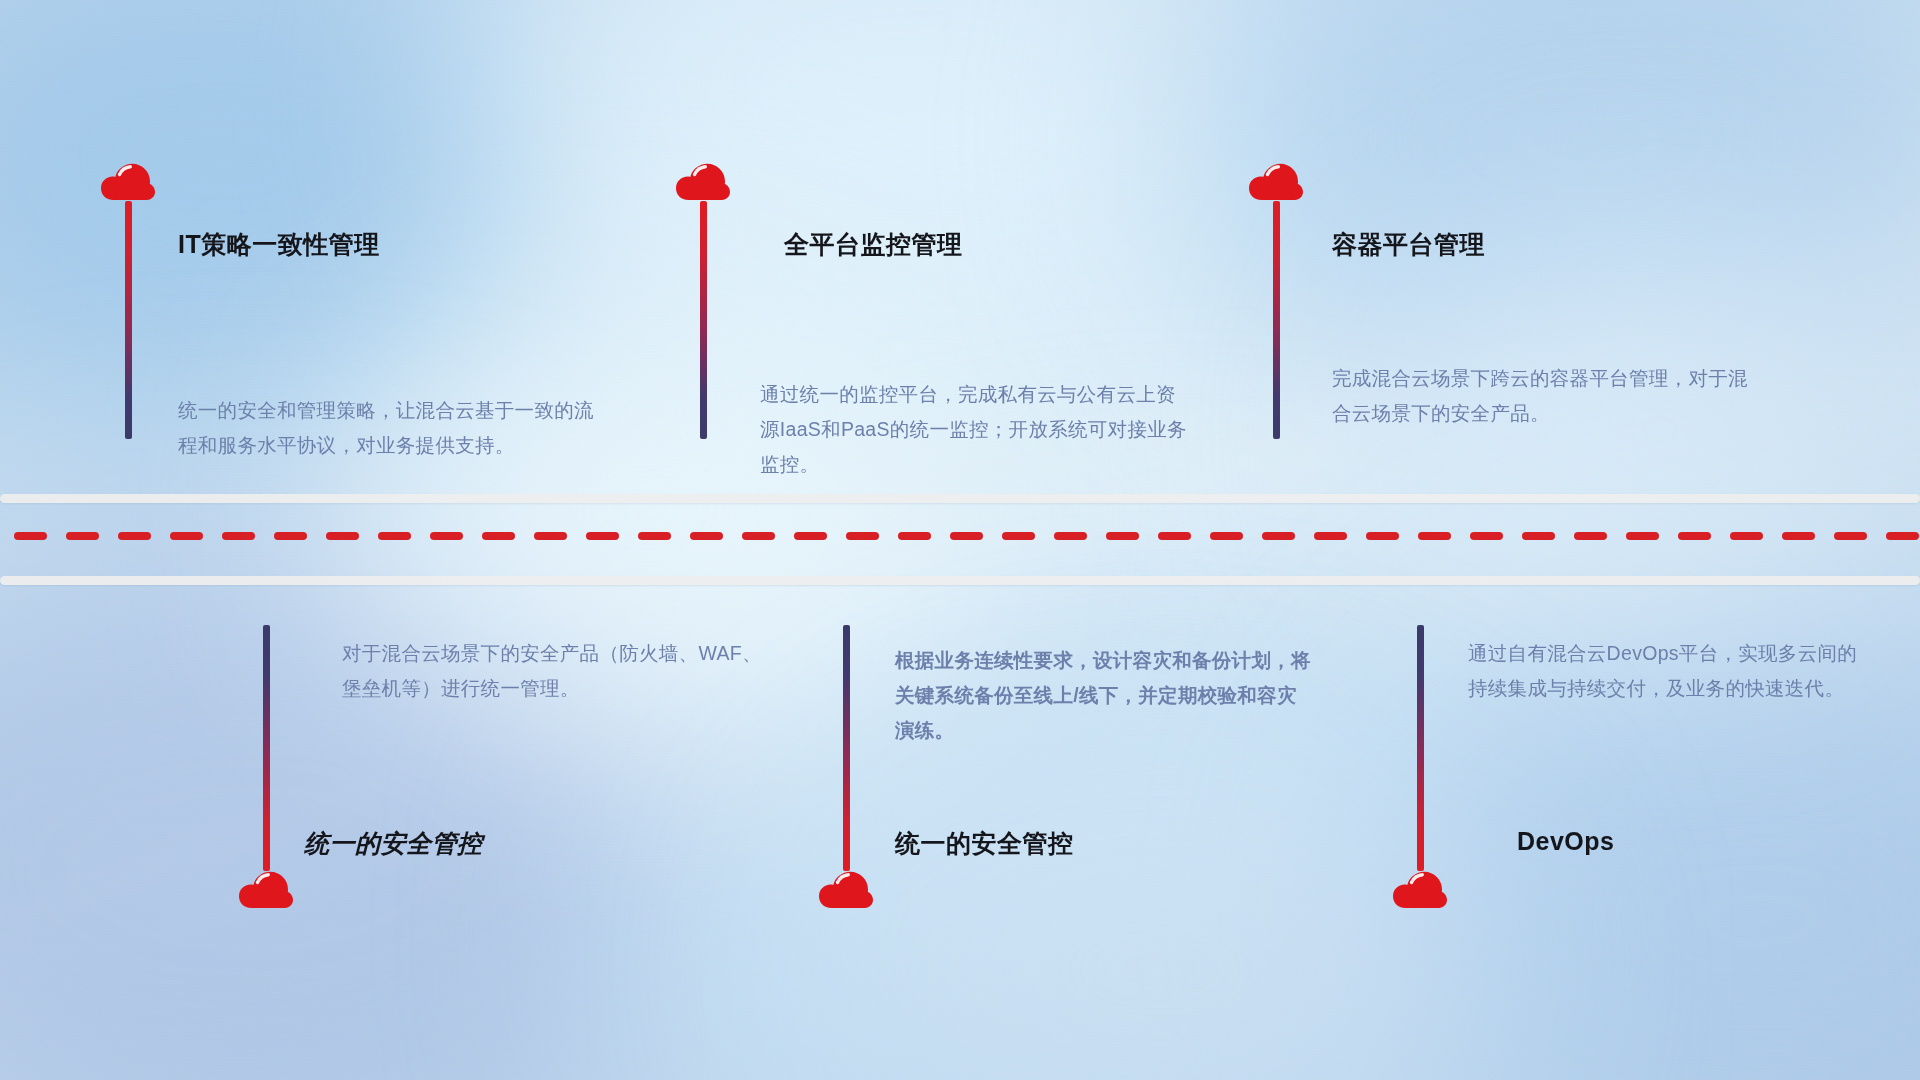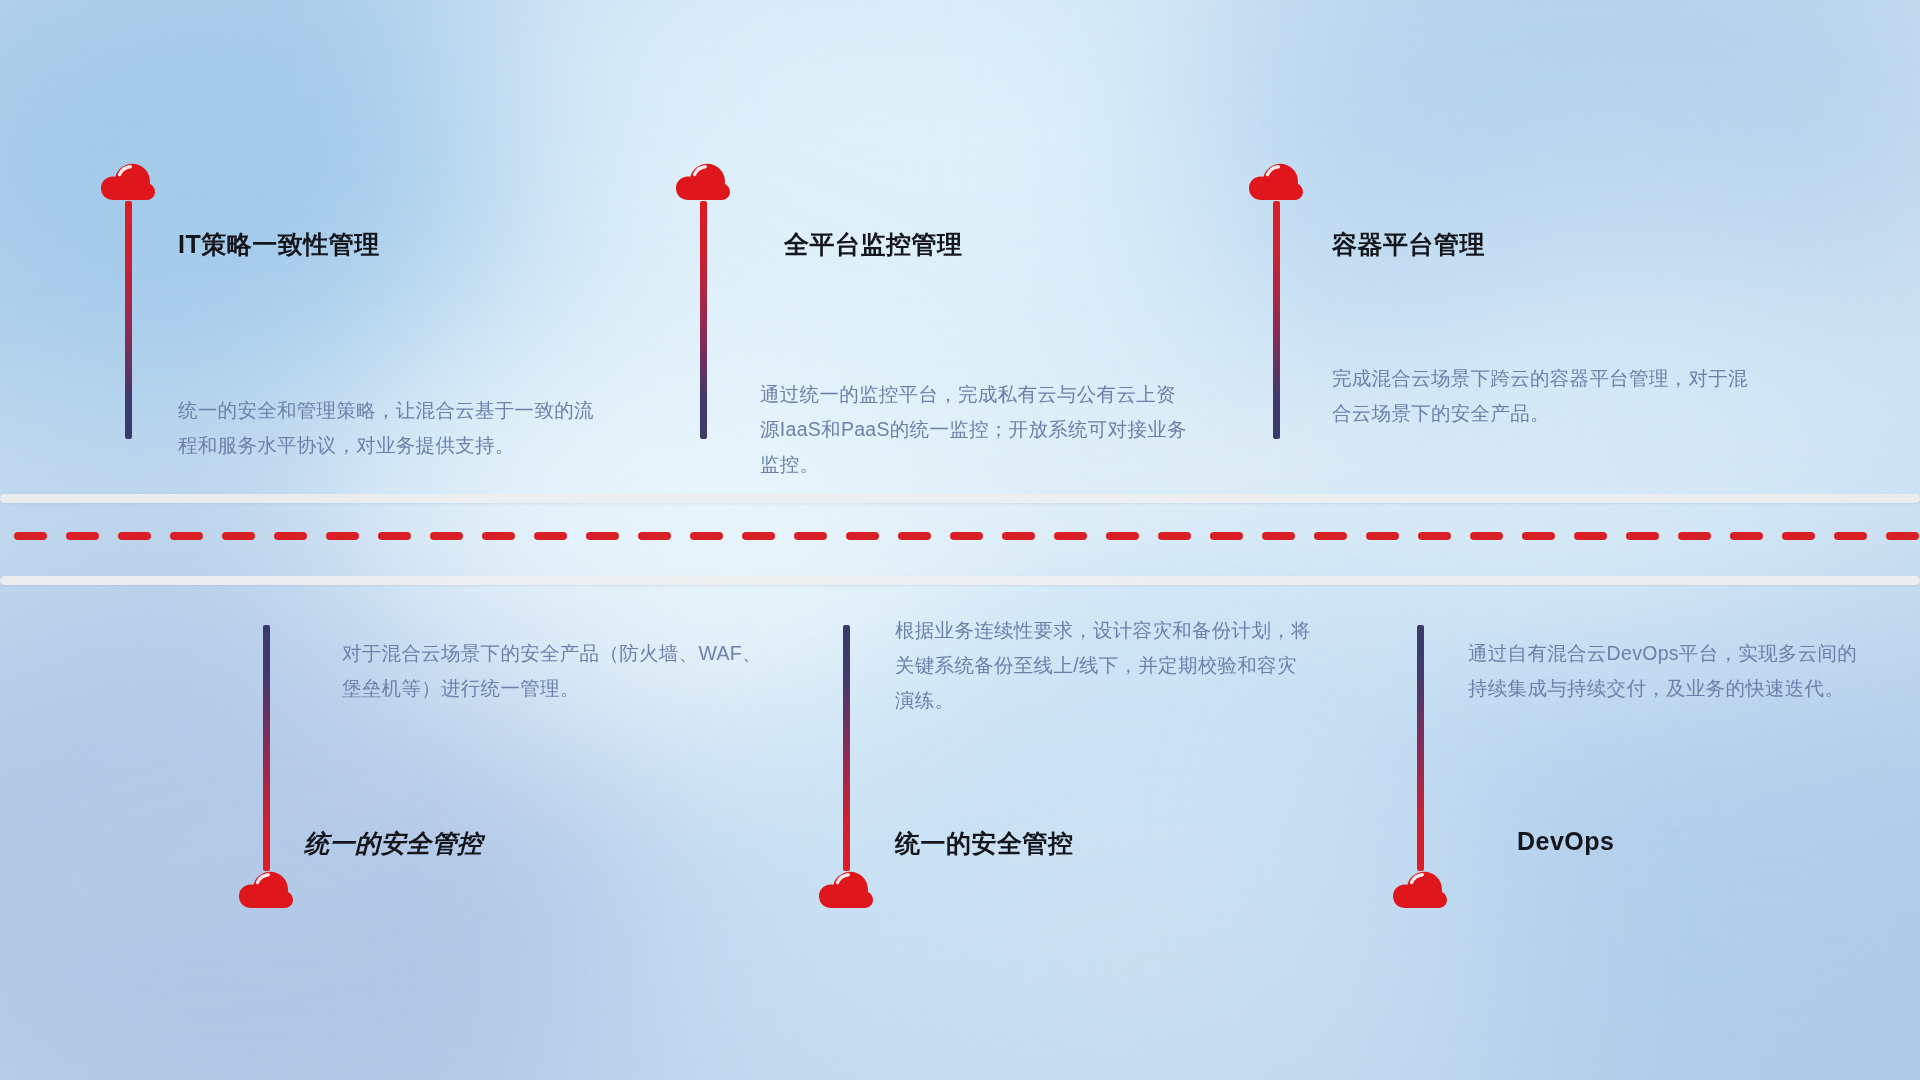--- a/index.html
+++ b/index.html
@@ -198,21 +198,21 @@
 </div>
 
 <div class="col">
   <div class="pin" style="left:818px; top:625px;">
     <div class="stem up" style="left:25px; top:0px; height:246px;"></div>
     <svg class="cloud" style="top:243px; left:0;" viewBox="0 0 56 42">
       <path d="M13.5 40 C5.6 40 1 34.6 1 28.2 C1 21.8 6.1 16.6 12.7 16.6 C13.6 16.6 14.5 16.7 15.3 16.9 C17.3 9.3 24.2 3.8 32.3 3.8 C42.1 3.8 50 11.7 50 21.4 C50 22.2 49.9 23 49.8 23.8 C53.1 25.5 55 28.6 55 32.1 C55 36.5 51.4 40 47 40 Z" fill="#e0161d"></path>
       <path d="M19.5 14.5 C21.5 10.2 25.6 7.3 30.3 6.8" stroke="#ffffff" stroke-width="3.4" stroke-linecap="round" fill="none" opacity="0.92"></path>
     </svg>
   </div>
-  <div class="body" style="left:895px; top:613px; width:420px;">根据业务连续性要求，设计容灾和备份计划，将关键系统备份至线上/线下，并定期校验和容灾演练。</div>
+  <div class="body" style="left:895px; top:643px; width:420px;font-weight:bold;">根据业务连续性要求，设计容灾和备份计划，将关键系统备份至线上/线下，并定期校验和容灾演练。</div>
   <div class="title" style="left:895px; top:827px;">统一的安全管控</div>
 </div>
 
 <div class="col">
   <div class="pin" style="left:1392px; top:625px;">
     <div class="stem up" style="left:25px; top:0px; height:246px;"></div>
     <svg class="cloud" style="top:243px; left:0;" viewBox="0 0 56 42">
       <path d="M13.5 40 C5.6 40 1 34.6 1 28.2 C1 21.8 6.1 16.6 12.7 16.6 C13.6 16.6 14.5 16.7 15.3 16.9 C17.3 9.3 24.2 3.8 32.3 3.8 C42.1 3.8 50 11.7 50 21.4 C50 22.2 49.9 23 49.8 23.8 C53.1 25.5 55 28.6 55 32.1 C55 36.5 51.4 40 47 40 Z" fill="#e0161d"></path>
       <path d="M19.5 14.5 C21.5 10.2 25.6 7.3 30.3 6.8" stroke="#ffffff" stroke-width="3.4" stroke-linecap="round" fill="none" opacity="0.92"></path>
     </svg>

